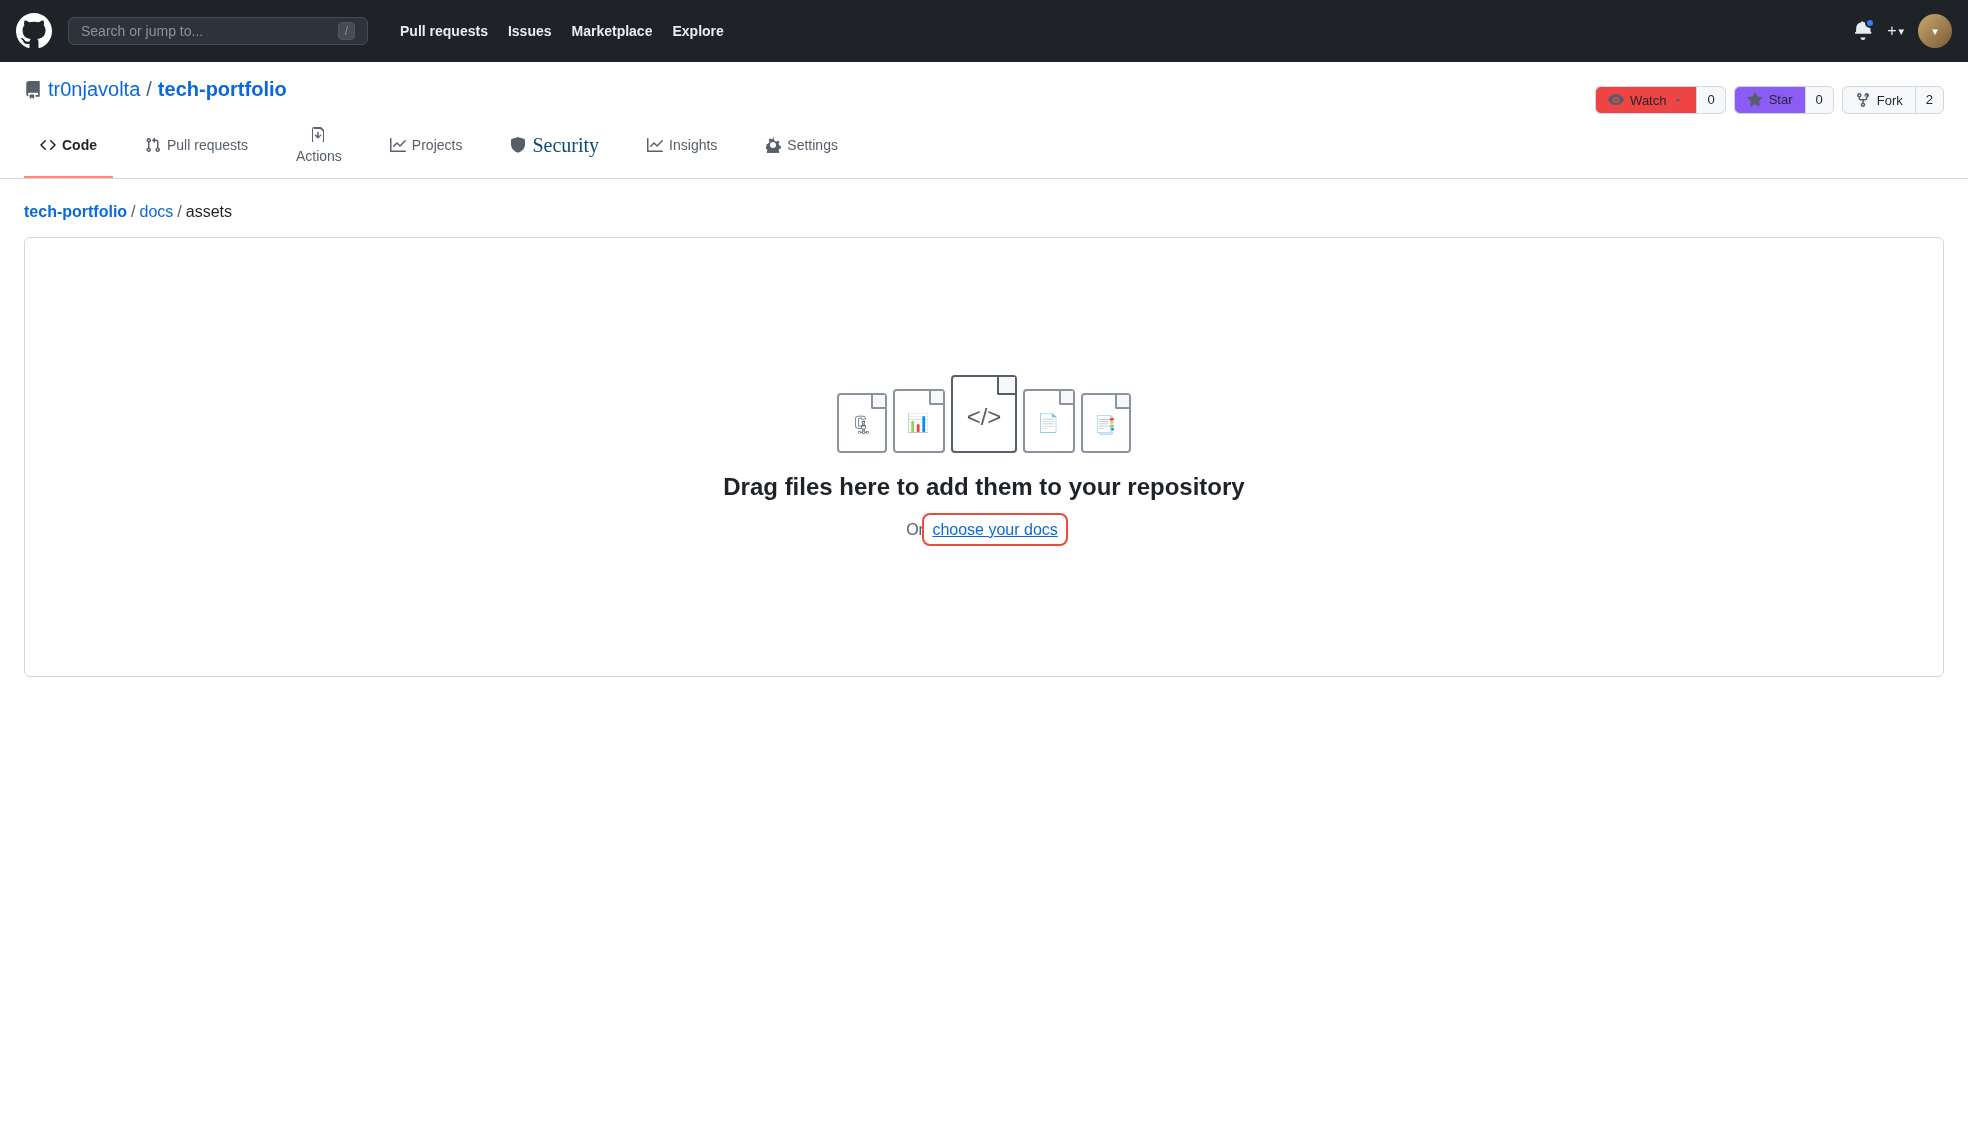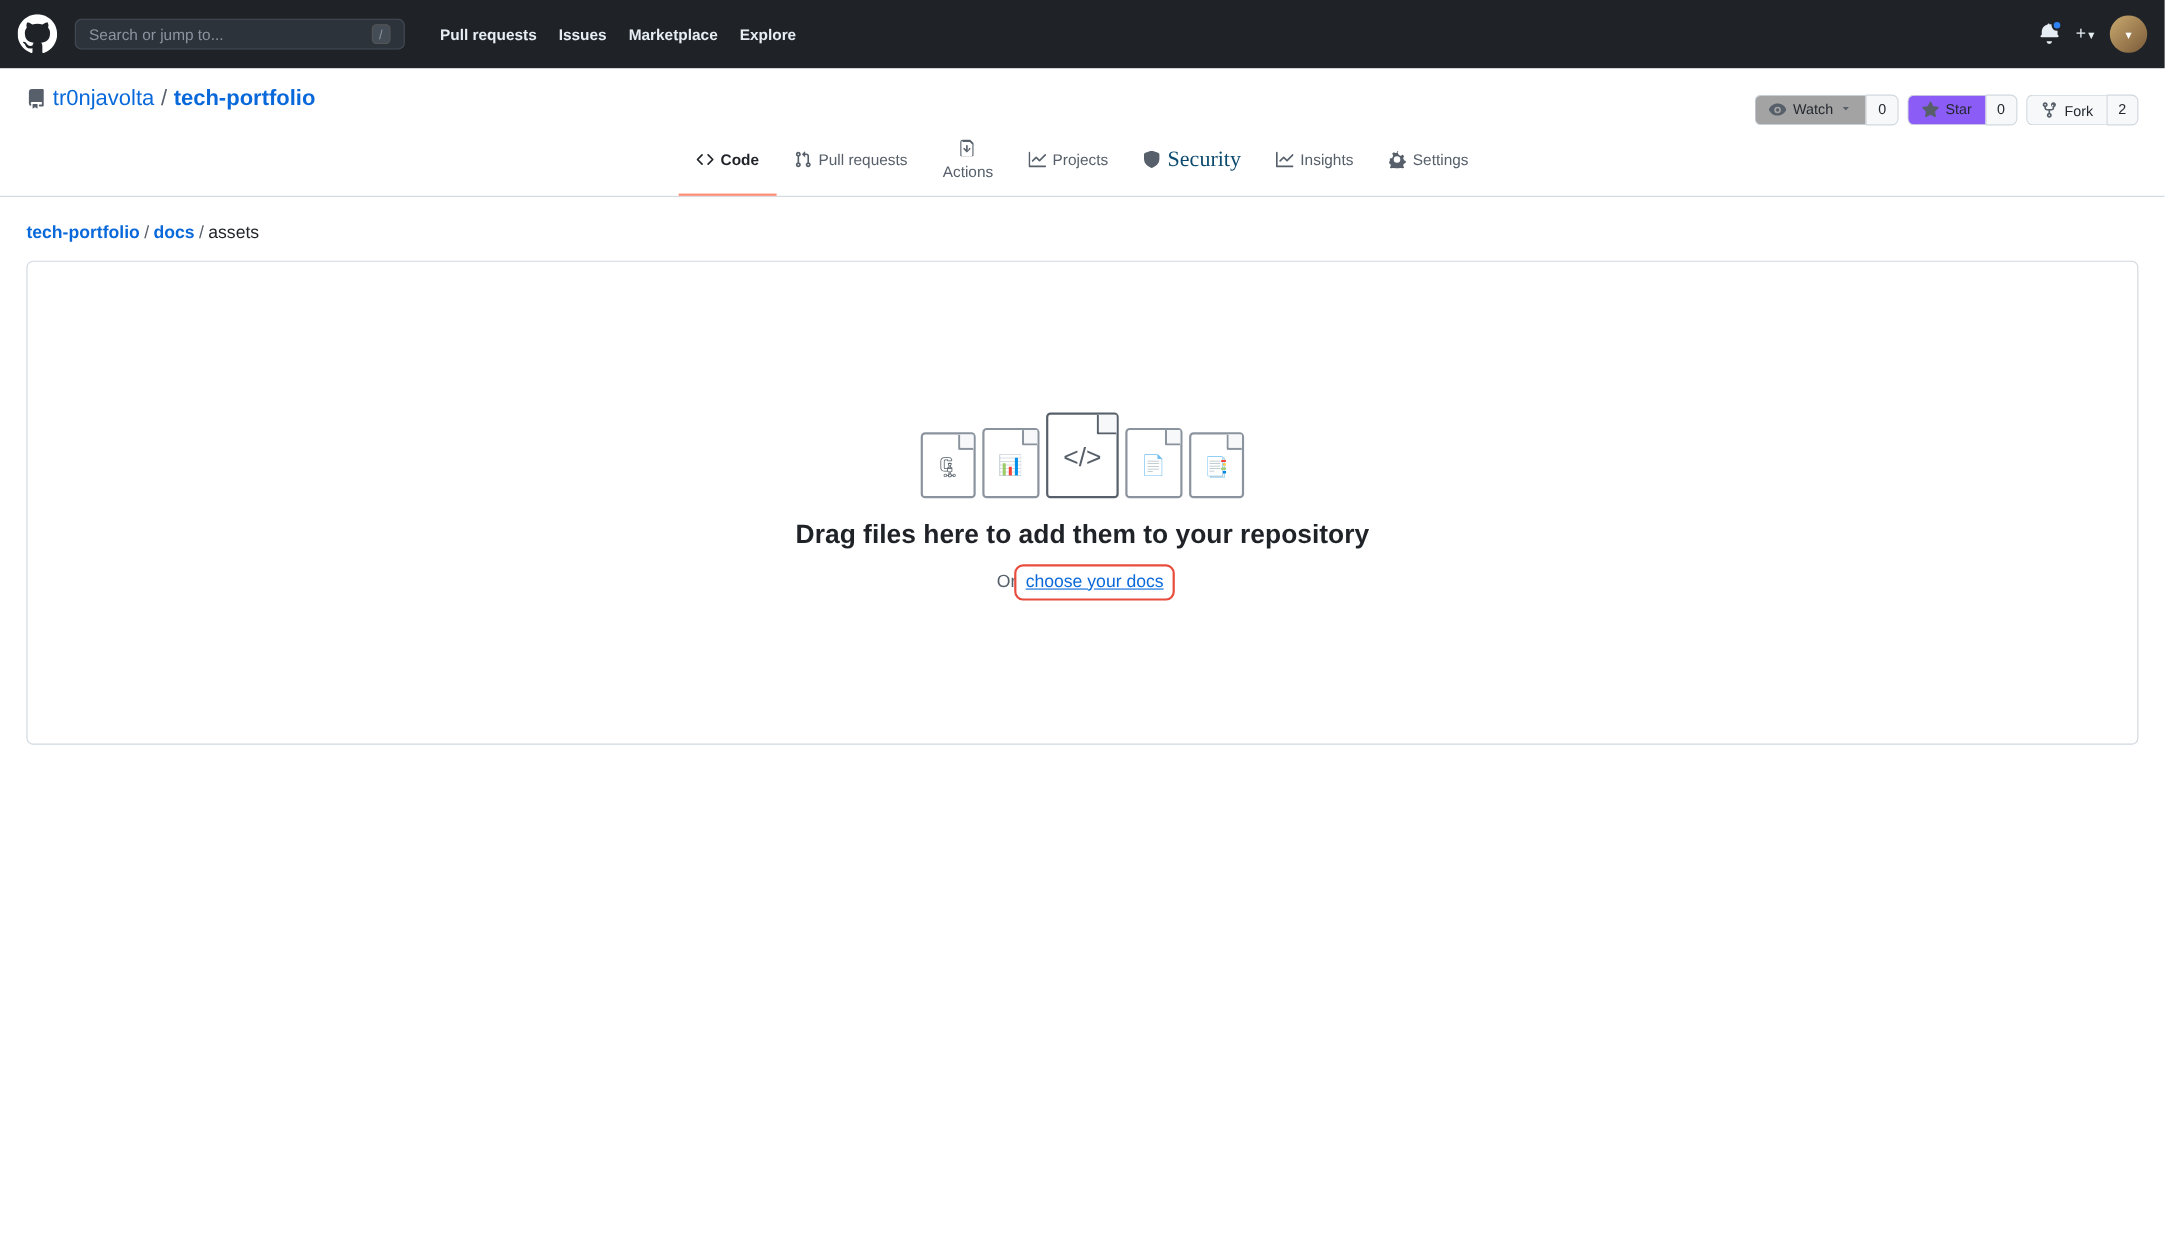--- a/index.html
+++ b/index.html
@@ -53,21 +53,21 @@
           </svg>
         <a style="color:#0969da;font-size:20px;font-weight:400;cursor:pointer;text-decoration:none;">tr0njavolta</a>
         <span style="color:#57606a;font-size:20px;">/</span>
         <a style="color:#0969da;font-size:20px;font-weight:700;cursor:pointer;text-decoration:none;">tech-portfolio</a>
       </div>
     </div>
 
     <div style="display:flex;align-items:center;gap:8px;padding-top:8px;">
 
       <div style="display:flex;">
-        <button style="display:flex;gap:6px;border:1px solid #d0d7de;border-right:none;background:#a3a3a3;color:#24292f;font-size:13px;font-weight:500;padding:5px 12px;cursor:pointer;border-radius:6px 0 0 6px;">
+        <button style="display:flex;align-items:center;gap:6px;border:1px solid #d0d7de;border-right:none;background:#ef4444;color:#24292f;font-size:13px;font-weight:500;padding:5px 12px;cursor:pointer;border-radius:6px 0 0 6px;">
           <svg width="16" height="16" viewBox="0 0 16 16" fill="#57606a">
               <path d="M8 2C4.28 2 1.362 4.235.086 7.34a.5.5 0 000 .32C1.362 10.765 4.28 13 8 13s6.638-2.235 7.914-5.34a.5.5 0 000-.32C14.638 4.235 11.72 2 8 2zM8 11a3 3 0 110-6 3 3 0 010 6zm0-4.5a1.5 1.5 0 100 3 1.5 1.5 0 000-3z"></path>
             </svg>
           <span>Watch</span>
           <svg width="12" height="12" viewBox="0 0 16 16" fill="#57606a">
               <path d="M4.427 7.427l3.396 3.396a.25.25 0 00.354 0l3.396-3.396A.25.25 0 0011.396 7H4.604a.25.25 0 00-.177.427z"></path>
             </svg>
         </button>
         <span style="border:1px solid #d0d7de;background:#f6f8fa;color:#24292f;font-size:13px;font-weight:500;padding:5px 10px;cursor:pointer;border-radius:0 6px 6px 0;">0</span>
       </div>
@@ -87,21 +87,21 @@
           <svg width="16" height="16" viewBox="0 0 16 16" fill="#57606a">
               <path d="M5 3.25a.75.75 0 11-1.5 0 .75.75 0 011.5 0zm0 2.122a2.25 2.25 0 10-1.5 0v.878A2.25 2.25 0 005.75 8.5h1.5v2.128a2.251 2.251 0 101.5 0V8.5h1.5a2.25 2.25 0 002.25-2.25v-.878a2.25 2.25 0 10-1.5 0v.878a.75.75 0 01-.75.75h-4.5A.75.75 0 015 6.25v-.878zm3.75 7.378a.75.75 0 11-1.5 0 .75.75 0 011.5 0zm3-8.75a.75.75 0 11-1.5 0 .75.75 0 011.5 0z"></path>
             </svg>
           <span>Fork</span>
         </button>
         <span style="border:1px solid #d0d7de;background:#f6f8fa;color:#24292f;font-size:13px;font-weight:500;padding:5px 10px;cursor:pointer;border-radius:0 6px 6px 0;">2</span>
       </div>
     </div>
   </div>
 
-  <div style="display:flex;gap:0;justify-content:center;">
+  <div style="display:flex;gap:16px;">
     <div style="display:flex;align-items:center;gap:6px;padding:12px 16px;font-size:14px;color:#1f2328;font-weight:600;cursor:pointer;border-bottom:2px solid #fd8c73;">
       <svg width="16" height="16" viewBox="0 0 16 16" fill="#1f2328">
           <path d="M4.72 3.22a.75.75 0 011.06 1.06L2.06 8l3.72 3.72a.75.75 0 11-1.06 1.06L.47 8.53a.75.75 0 010-1.06l4.25-4.25zm6.56 0a.75.75 0 10-1.06 1.06L13.94 8l-3.72 3.72a.75.75 0 101.06 1.06l4.25-4.25a.75.75 0 000-1.06l-4.25-4.25z"></path>
         </svg>
       <span>Code</span>
     </div>
     <div style="display:flex;align-items:center;gap:6px;padding:12px 16px;font-size:14px;color:#57606a;cursor:pointer;border-bottom:2px solid transparent;">
       <svg width="16" height="16" viewBox="0 0 16 16" fill="#57606a">
           <path d="M7.177 3.073L9.573.677A.25.25 0 0110 .854v4.792a.25.25 0 01-.427.177L7.177 3.427a.25.25 0 010-.354zM3.75 2.5a.75.75 0 100 1.5.75.75 0 000-1.5zm-2.25.75a2.25 2.25 0 113 2.122v5.256a2.251 2.251 0 11-1.5 0V5.372A2.25 2.25 0 011.5 3.25zM11 2.5h-1V4h1a1 1 0 011 1v5.628a2.251 2.251 0 101.5 0V5A2.5 2.5 0 0011 2.5zm1 10.25a.75.75 0 111.5 0 .75.75 0 01-1.5 0zM3.75 12a.75.75 0 100 1.5.75.75 0 000-1.5z"></path>
         </svg>
@@ -138,21 +138,21 @@
       <span>Settings</span>
     </div>
   </div>
 </div>
 
 <div style="padding:24px;">
 
   <div style="display:flex;align-items:center;gap:4px;font-size:16px;margin-bottom:16px;">
     <a style="color:#0969da;cursor:pointer;font-weight:600;text-decoration:none;">tech-portfolio</a>
     <span style="color:#57606a;">/</span>
-    <a style="color:#0969da;cursor:pointer;font-weight:700;text-decoration:none;">docs</a>
+    <a style="color:#0969da;cursor:pointer;font-weight:400;text-decoration:none;">docs</a>
     <span style="color:#57606a;">/</span>
     <span style="color:#1f2328;font-weight:400;">assets</span>
   </div>
 
   <div style="border:1px solid #d0d7de;border-radius:6px;min-height:440px;display:flex;flex-direction:column;align-items:center;justify-content:center;gap:20px;padding:48px;">
 
     <div style="display:flex;align-items:flex-end;gap:6px;">
 
       <div style="width:50px;height:60px;border:2px solid #8b949e;border-radius:4px;position:relative;display:flex;align-items:center;justify-content:center;background:#fff;flex-shrink:0;">
         <div style="position:absolute;top:0;right:0;width:14px;height:14px;background:#f6f8fa;border-left:2px solid #8b949e;border-bottom:2px solid #8b949e;border-radius:0 0 0 2px;"></div>

